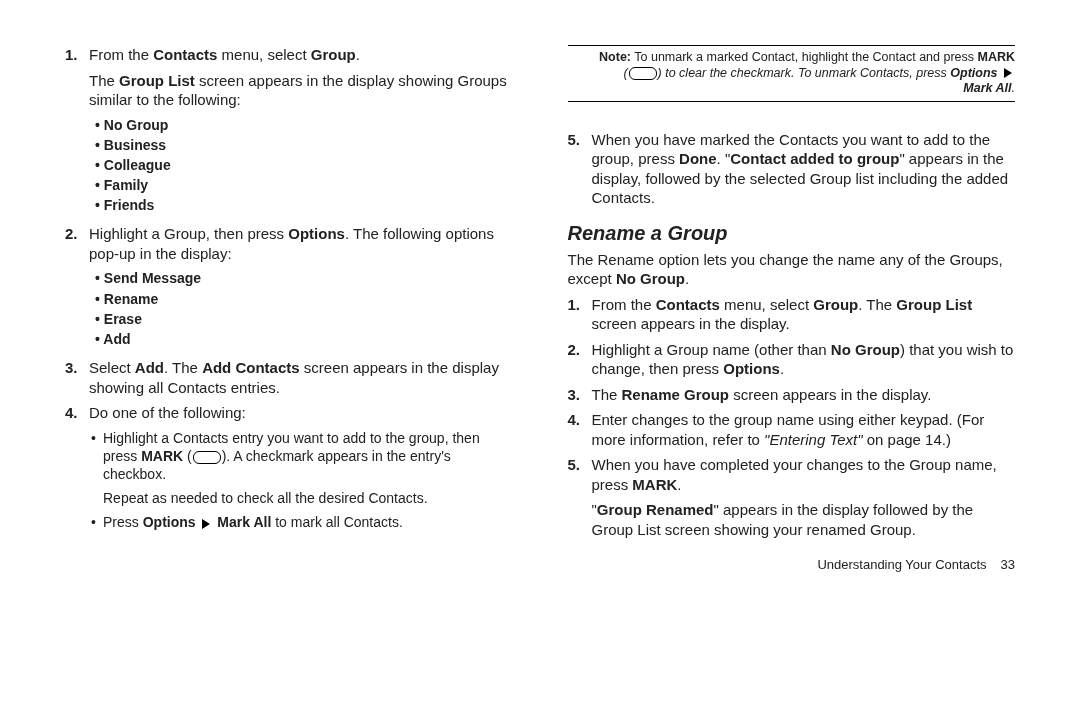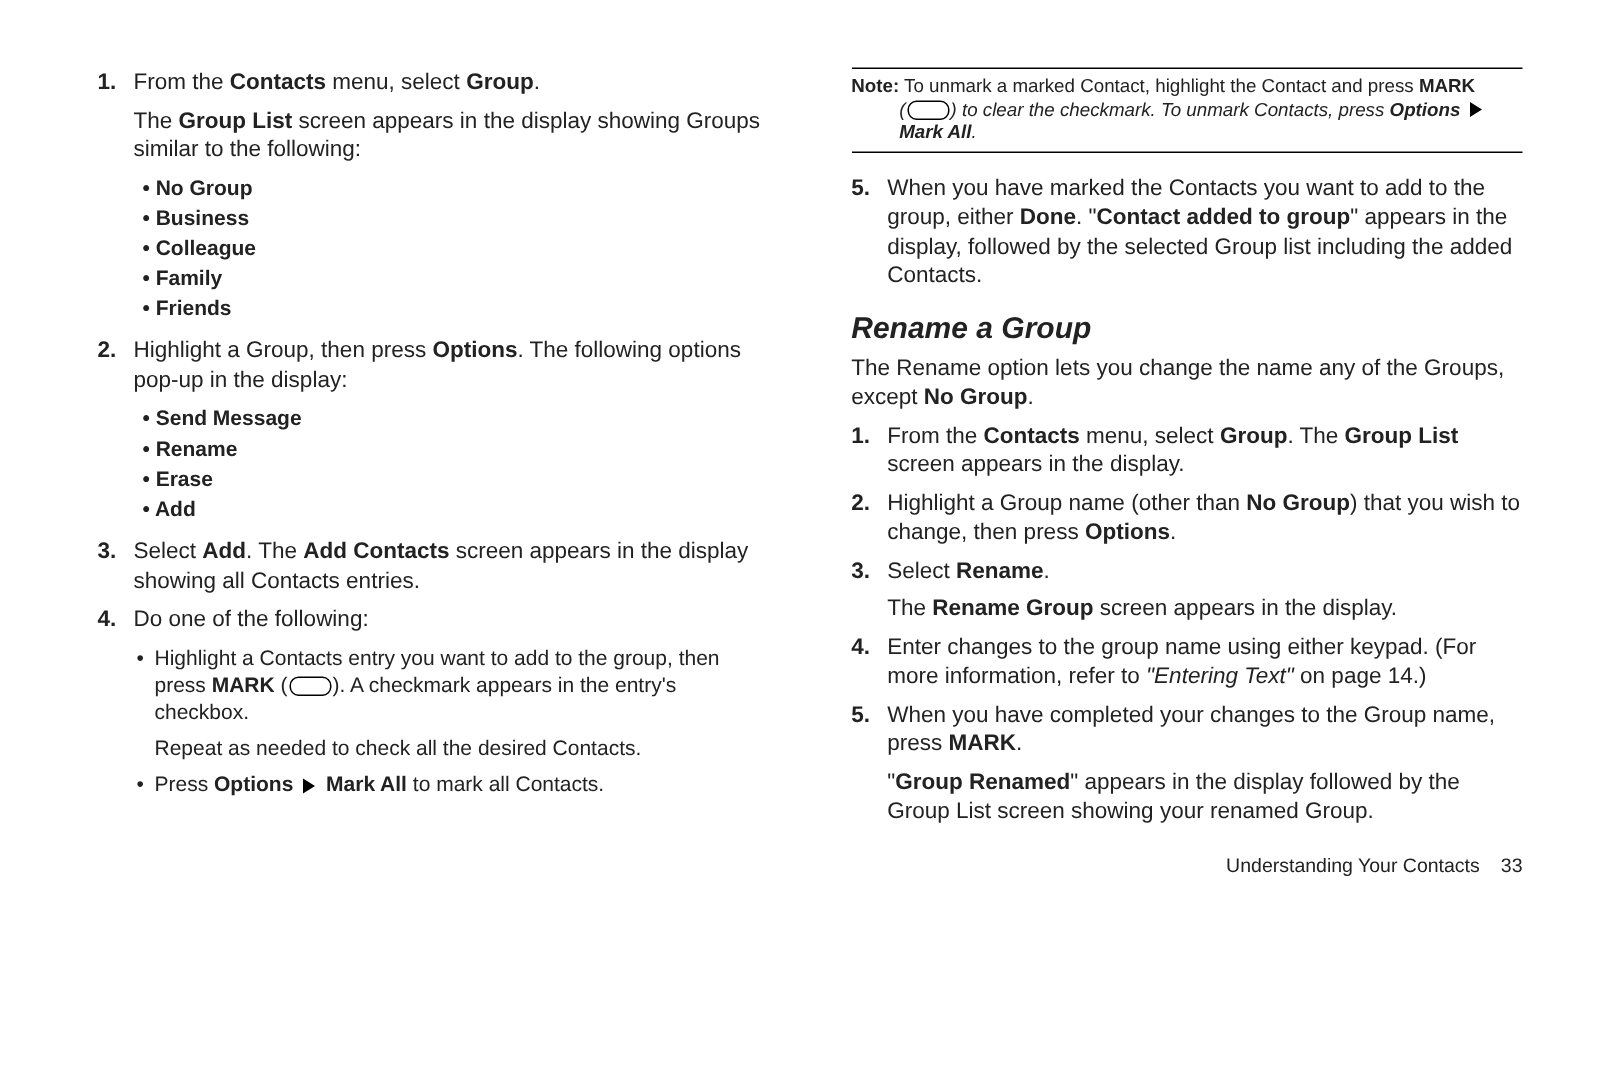--- a/index.html
+++ b/index.html
@@ -67,25 +67,26 @@
   }
   ul.bul2 > li > .cc {
     flex: 1;
     font-family: "Arial Narrow", Arial, sans-serif;
     font-stretch: condensed;
   }
   .note-box {
     border-top: 1.5px solid #000;
     border-bottom: 1.5px solid #000;
     padding: 4px 0;
-    margin-bottom: 14px;
+    margin-bottom: 28px;
     font-size: 12.5px;
     line-height: 1.25;
     font-family: "Arial Narrow", Arial, sans-serif;
     font-stretch: condensed;
+    text-align: right;
   }
   .note-box .indent {
     padding-left: 32px;
     display: block;
     font-style: italic;
   }
   .heading {
     font-weight: bold;
     font-style: italic;
     font-size: 20px;
@@ -196,21 +197,21 @@
       <b>Note:</b><span> To unmark a marked Contact, highlight the Contact and press </span><b>MARK</b>
       <span class="indent">
         <span> (</span><span class="oval"></span><span>) to clear the checkmark. To unmark Contacts, press </span><b>Options</b><span> </span><span class="arrow"></span> <b>Mark All</b><span>.</span>
       </span>
     </div>
 
     <ol class="num">
       <li>
         <span class="n">5.</span>
         <div class="c">
-          <span>When you have marked the Contacts you want to add to the group, either </span><b>Done</b><span>. "</span><b>Contact added to group</b><span>" appears in the display, followed by the selected Group list including the added Contacts.</span>
+          <span>When you have marked the Contacts you want to add to the group, press </span><b>Done</b><span>. "</span><b>Contact added to group</b><span>" appears in the display, followed by the selected Group list including the added Contacts.</span>
         </div>
       </li>
     </ol>
 
     <div class="heading">Rename a Group</div>
     <div class="para">
       <span>The Rename option lets you change the name any of the Groups, except </span><b>No Group</b><span>.</span>
     </div>
 
     <ol class="num">
@@ -222,23 +223,20 @@
       </li>
       <li>
         <span class="n">2.</span>
         <div class="c">
           <span>Highlight a Group name (other than </span><b>No Group</b><span>) that you wish to change, then press </span><b>Options</b><span>.</span>
         </div>
       </li>
       <li>
         <span class="n">3.</span>
         <div class="c">
-          <div class="para">
-            <span>Select </span><b>Rename</b><span>.</span>
-          </div>
           <div>
             <span>The </span><b>Rename Group</b><span> screen appears in the display.</span>
           </div>
         </div>
       </li>
       <li>
         <span class="n">4.</span>
         <div class="c">
           <span>Enter changes to the group name using either keypad. (For more information, refer to </span><i>"Entering Text"</i><span>  on page 14.)</span>
         </div>

